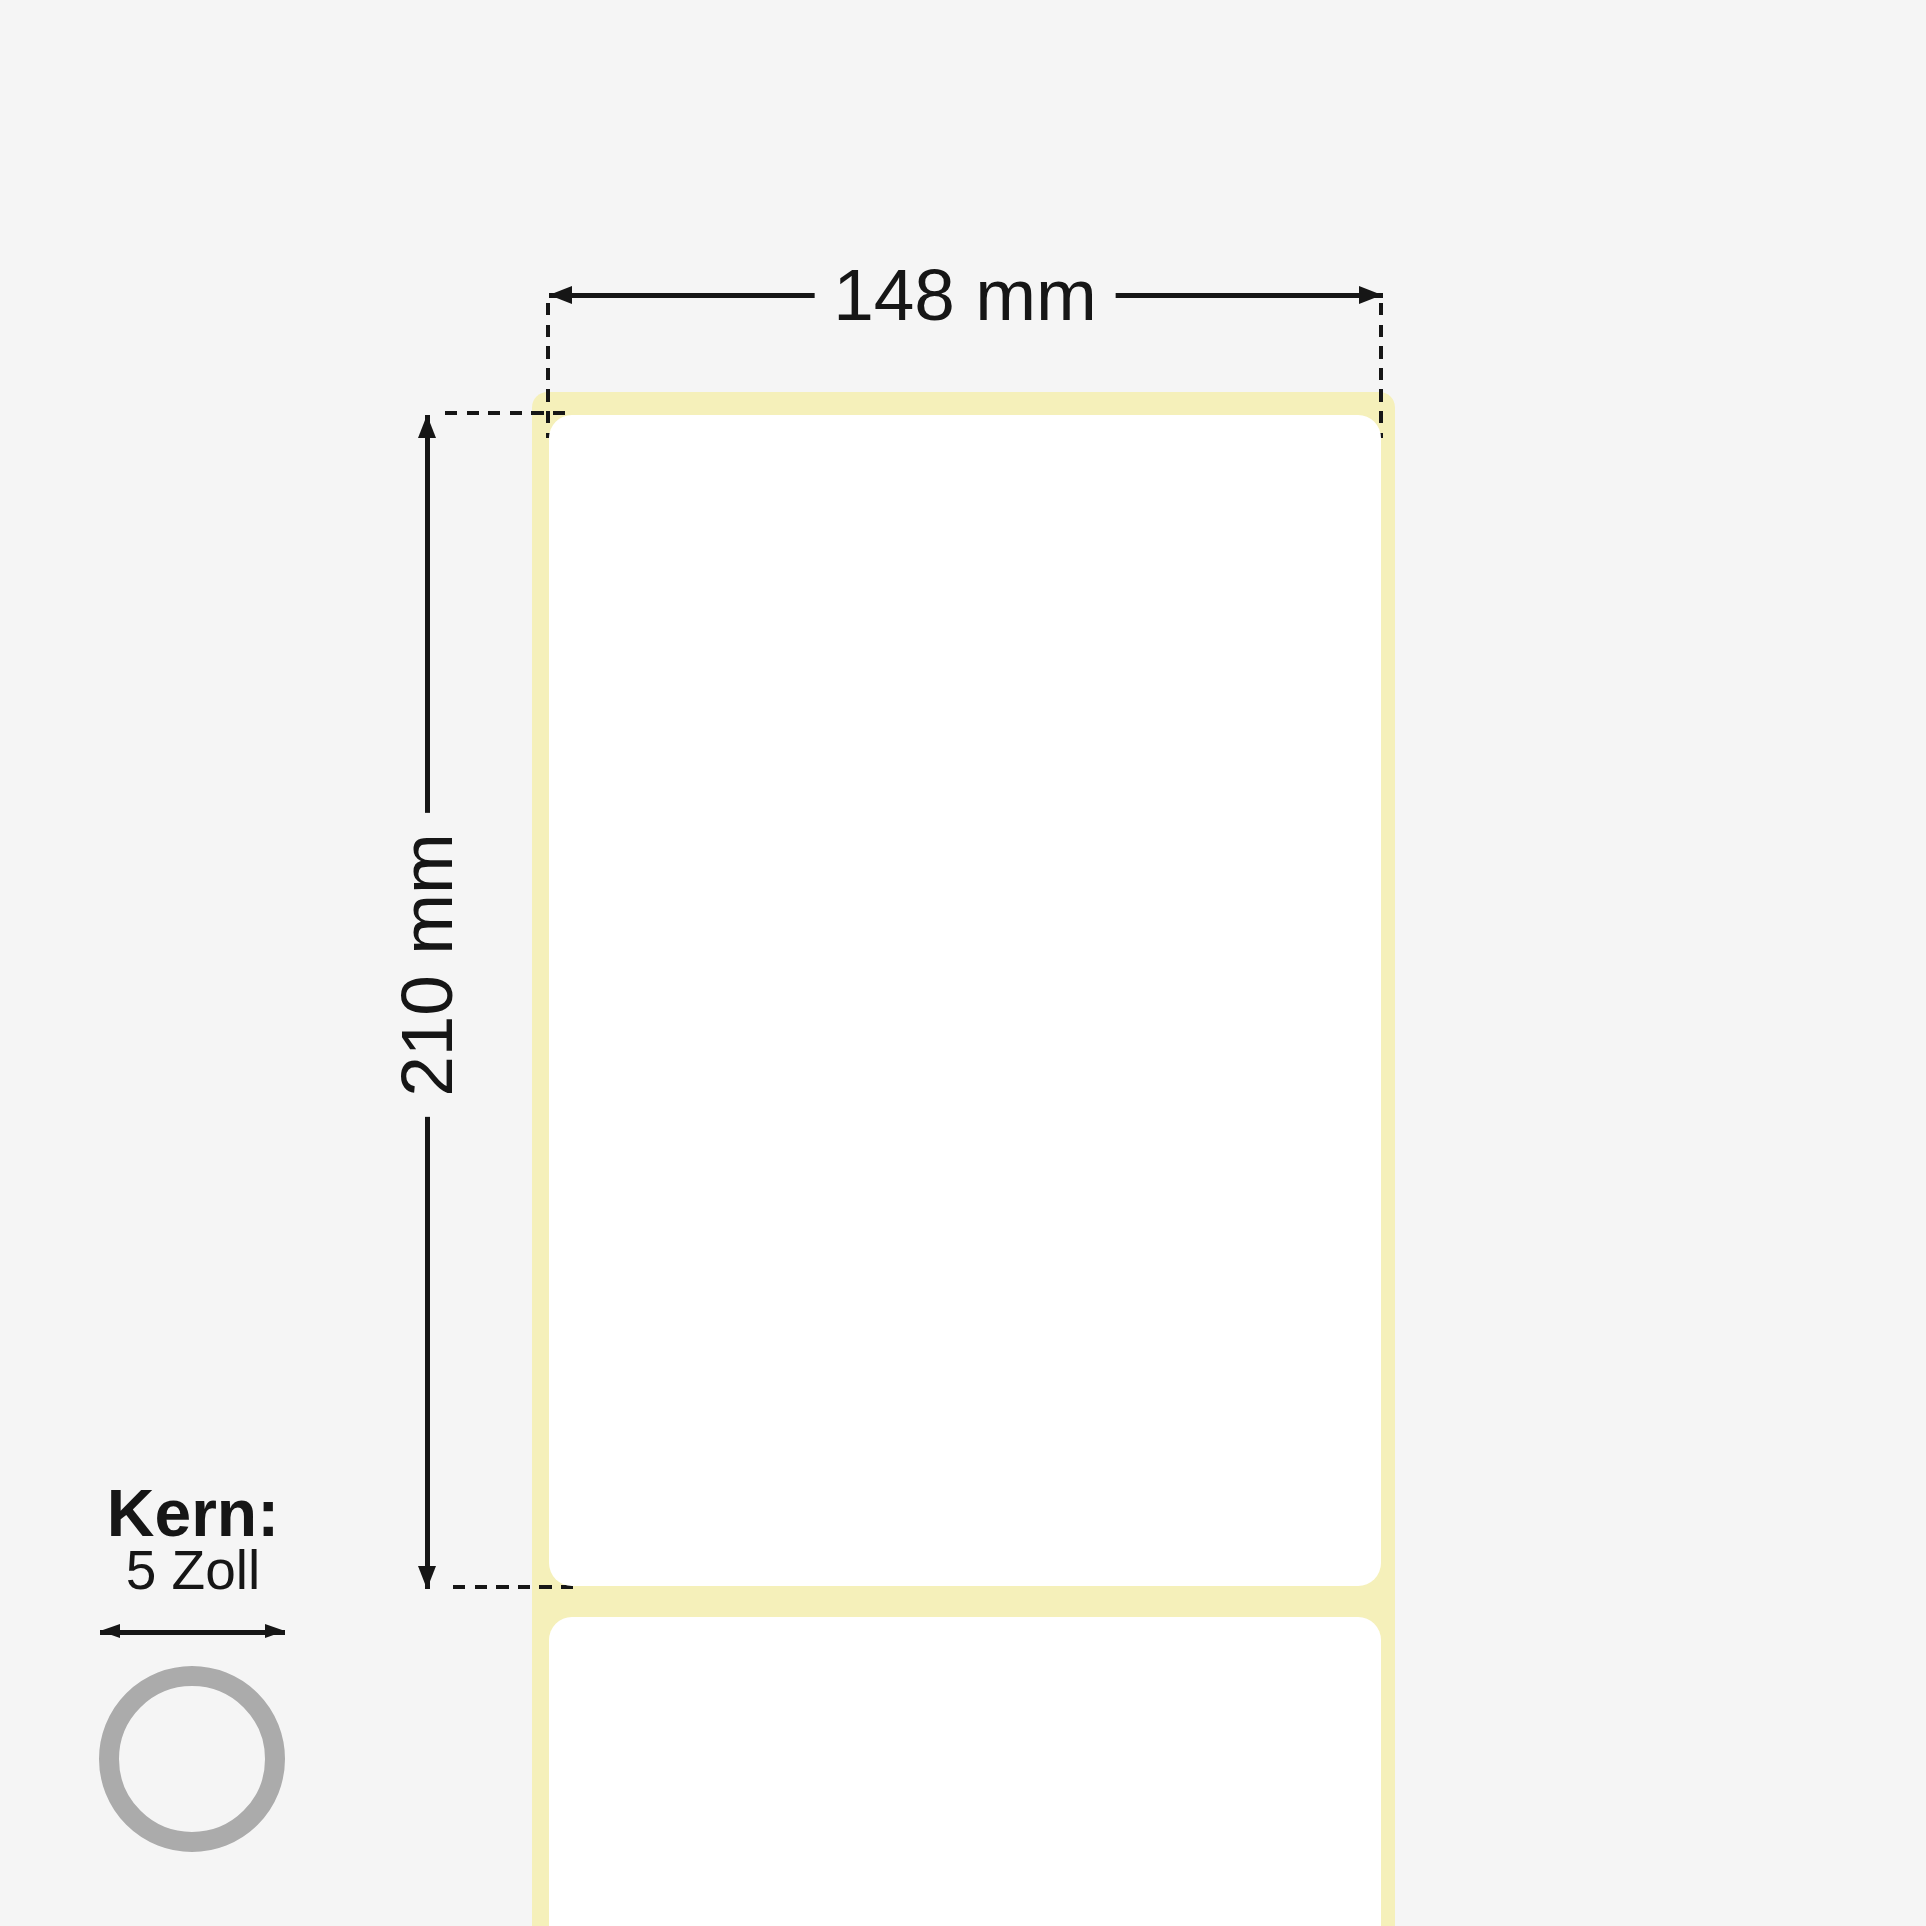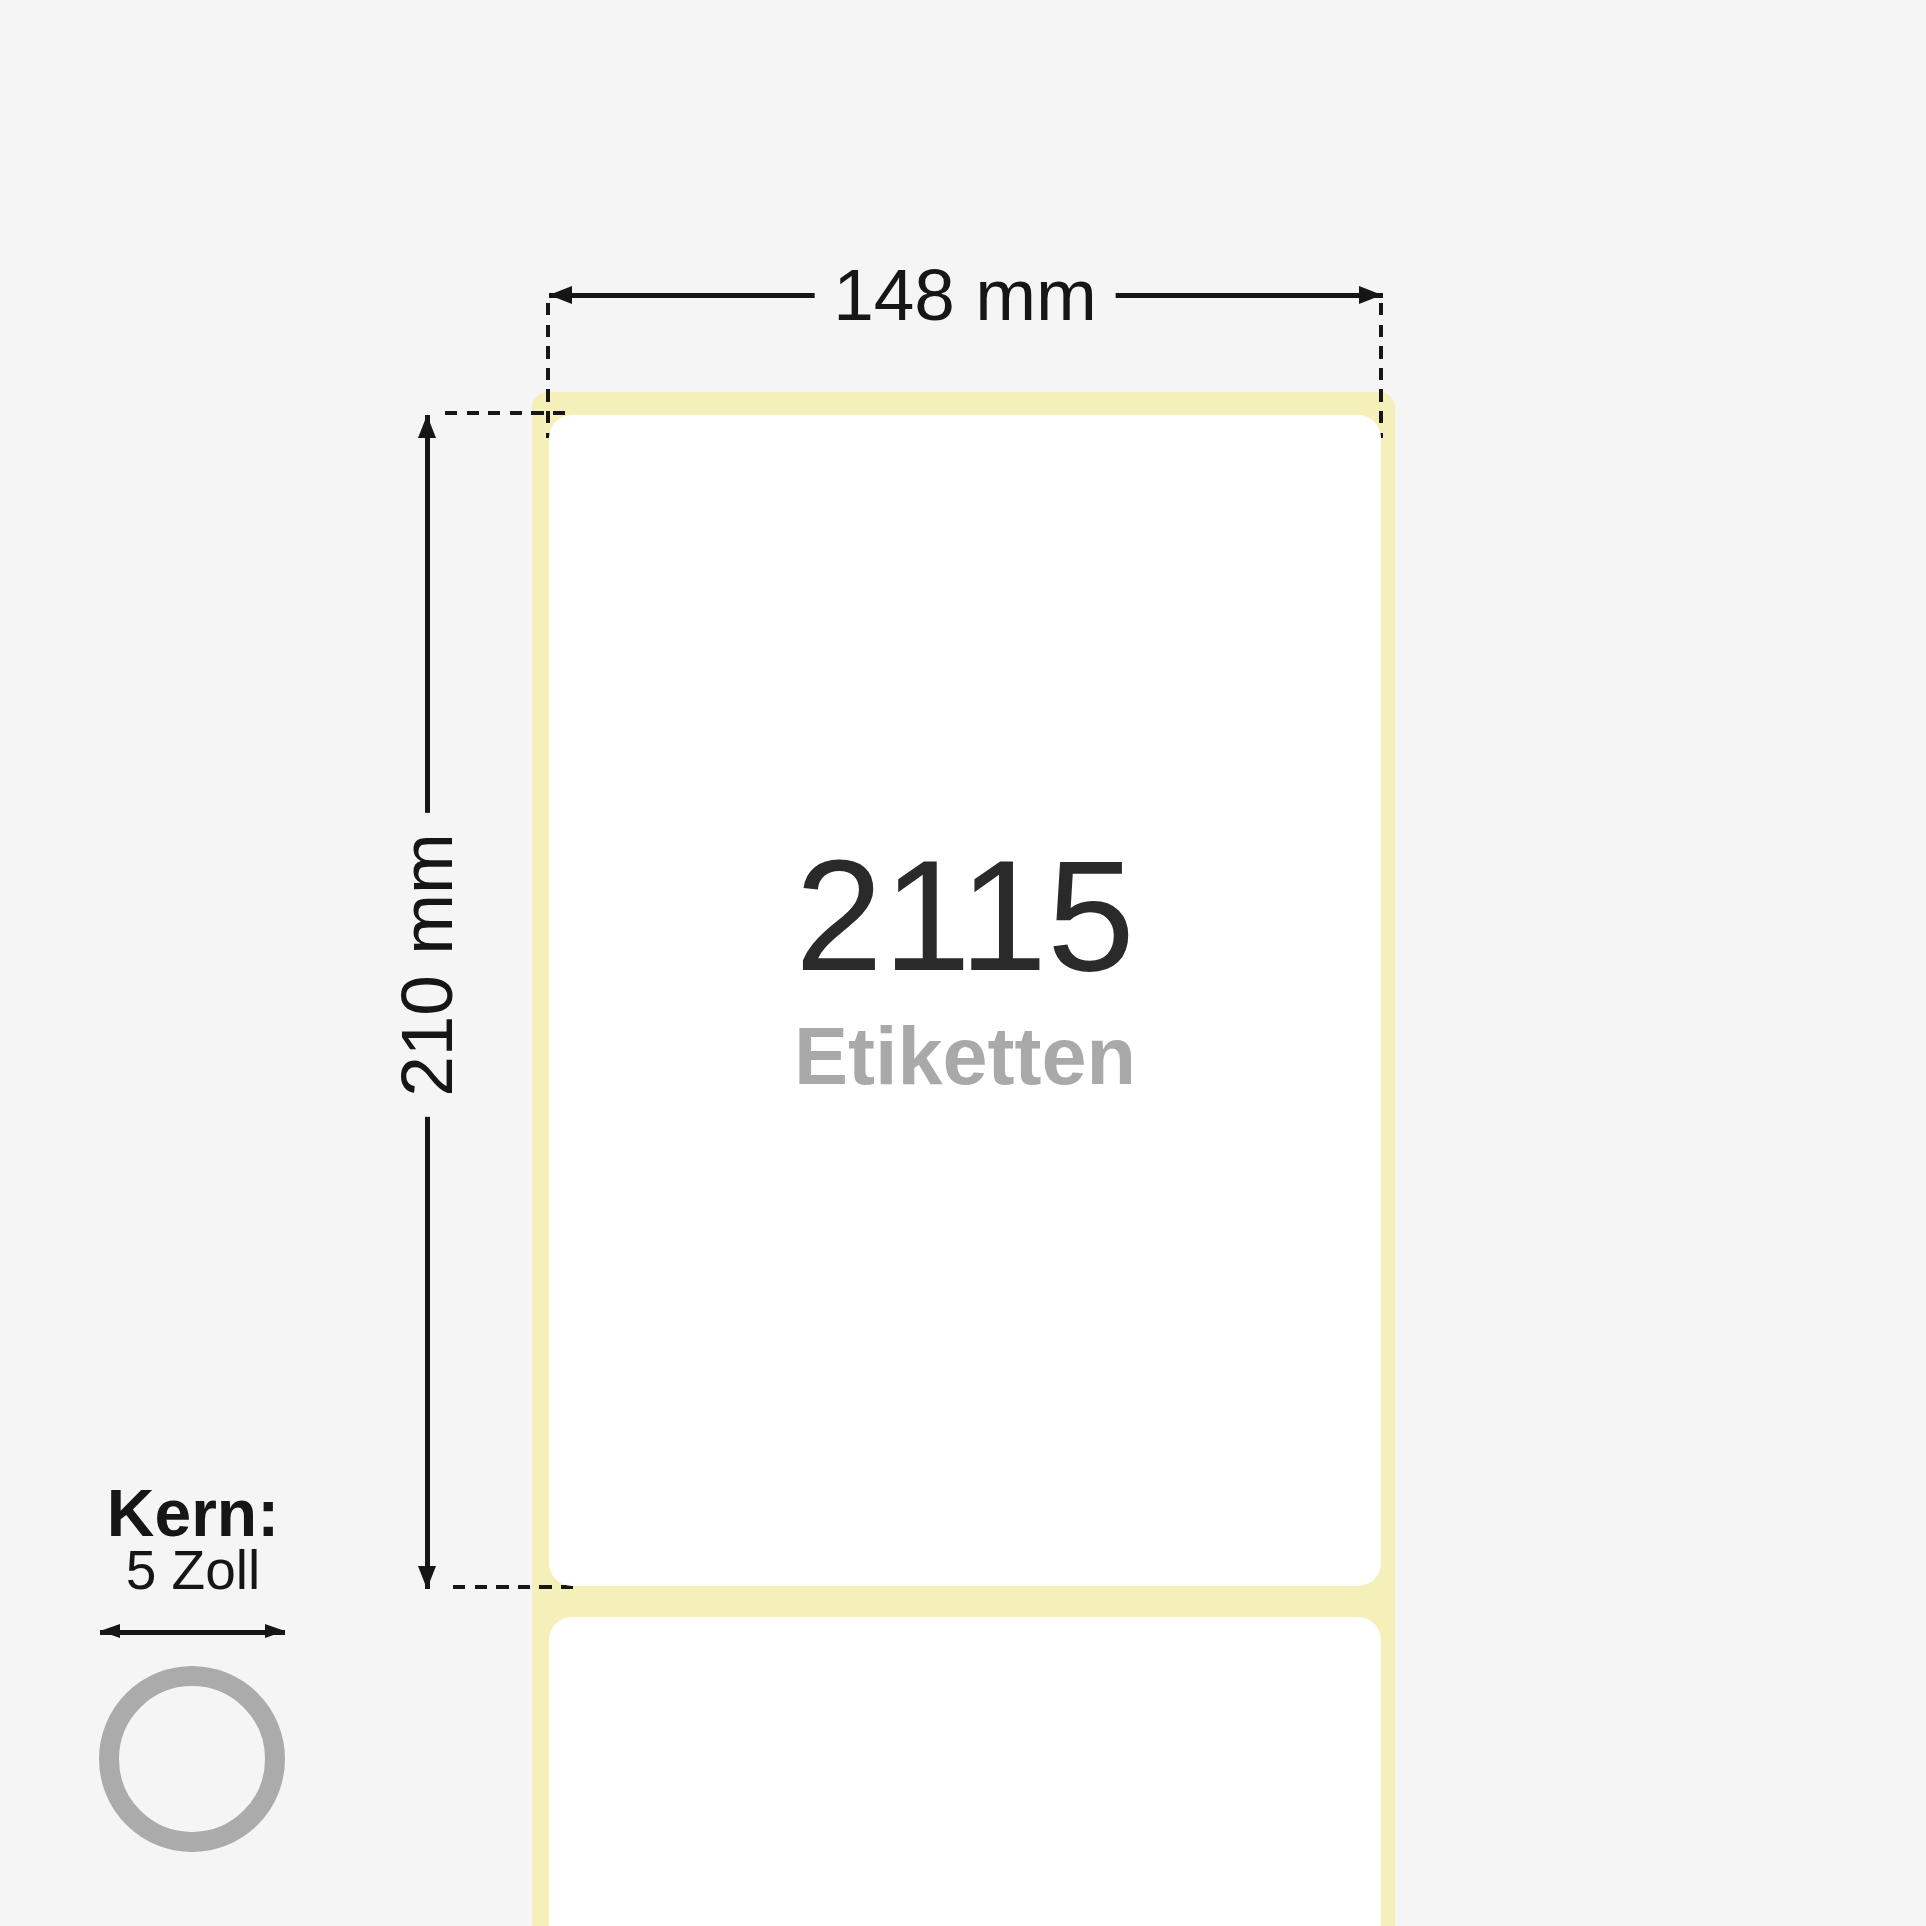--- a/index.html
+++ b/index.html
@@ -122,22 +122,20 @@
 <body>
 
 <div class="abs liner"></div>
 
 <div class="abs dash-v ext-top-left"></div>
 <div class="abs dash-v ext-top-right"></div>
 <div class="abs dash-h ext-h-top"></div>
 <div class="abs dash-h ext-h-bottom"></div>
 
 <div class="abs label-sheet label-1">
-  <div class="abs count">2115</div>
-  <div class="abs unit">Etiketten</div>
 </div>
 <div class="abs label-sheet label-2"></div>
 
 <div class="abs dim-line width-line"></div>
 <div class="abs arr arr-left  w-arr-l"></div>
 <div class="abs arr arr-right w-arr-r"></div>
 <div class="abs dim-label width-label">148 mm</div>
 
 <div class="abs dim-line height-line"></div>
 <div class="abs arr arr-up   h-arr-u"></div>

